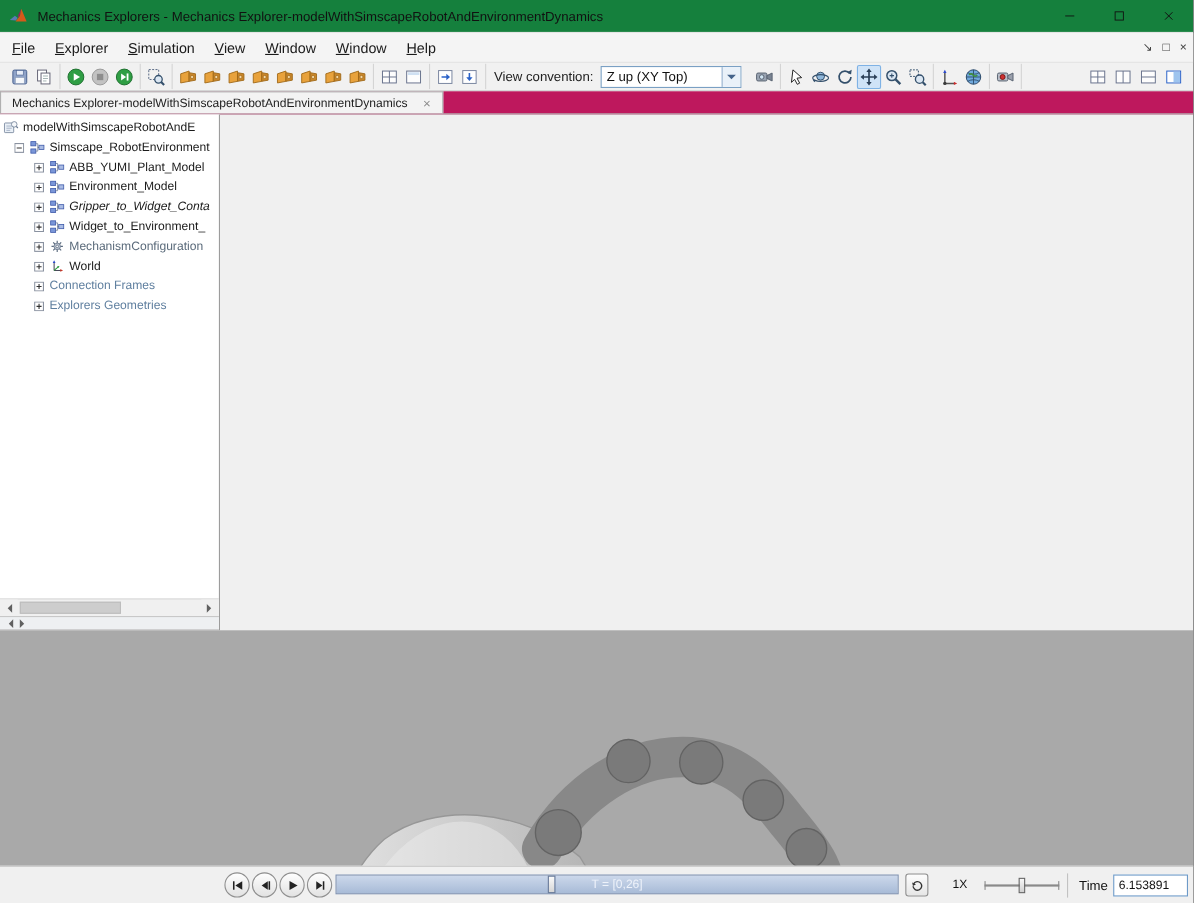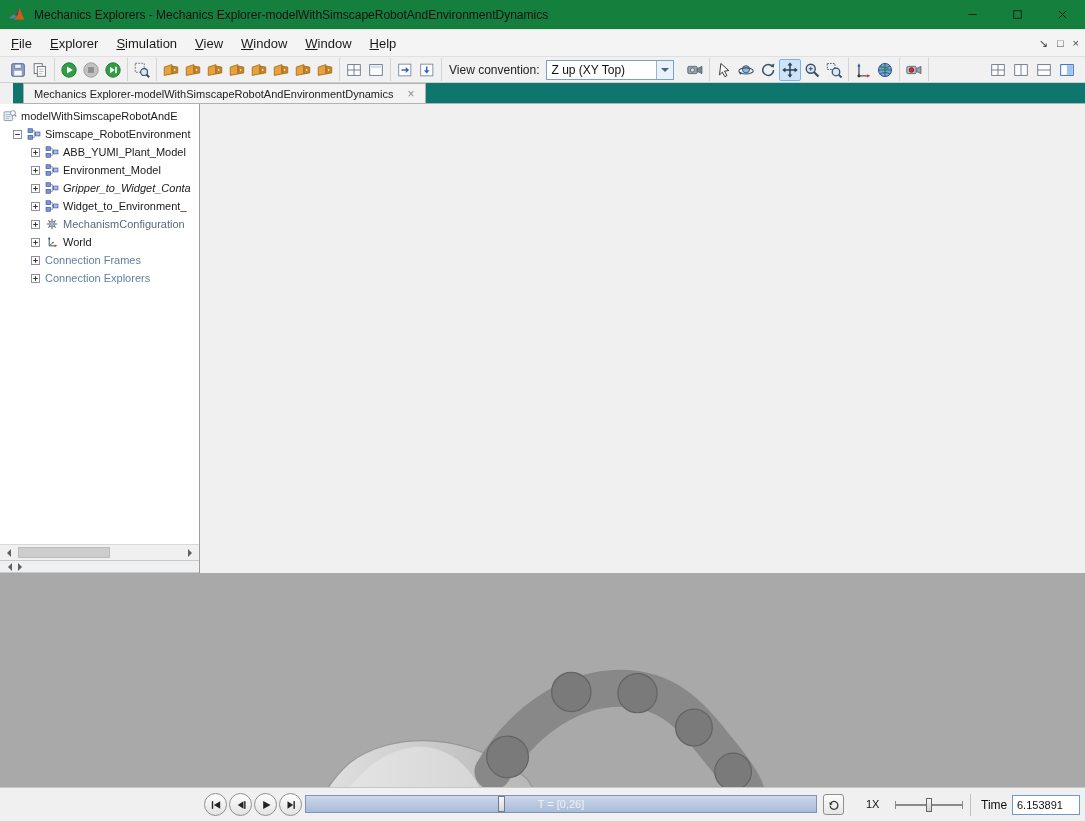--- a/index.html
+++ b/index.html
@@ -27,21 +27,21 @@
   .tb-btn { width:22px; height:22px; display:flex; align-items:center; justify-content:center; border:1px solid transparent; border-radius:2px; }
   .tb-selected { background:#cfe3f7; border-color:#7fb2e5; }
   .vc-wrap { display:flex; align-items:center; padding:0 7px; gap:6px; }
   .vc-label { font-size:12px; color:#222; white-space:nowrap; }
   .vc-select { width:128px; height:20px; background:#fff; border:1px solid #7aa0c4; display:flex; align-items:center; font-size:12px; color:#111; padding-left:5px; position:relative; }
   .vc-arrow { position:absolute; right:0; top:0; width:17px; height:100%; border-left:1px solid #9ab4d0; background:#e9f1f9; display:flex; align-items:center; justify-content:center; }
   .vc-arrow::after { content:""; border:4px solid transparent; border-top-color:#44638a; margin-top:4px; }
   .tb-layout { margin-left:auto; display:flex; gap:1px; padding-right:3px; }
 
   
-  .tabbar { height:21px; background:#0f766e; border-bottom:1px solid #b2b2b2; display:flex; align-items:flex-end; padding-left:10px;margin-left:13px; }
+  .tabbar { height:21px; background:#be185d; border-bottom:1px solid #b2b2b2; display:flex; align-items:flex-end; padding-left:0; }
   .tab { height:20px; background:#f3f3f3; border:1px solid #b0b0b0; border-bottom:none; display:flex; align-items:center; padding:0 10px; font-size:11px; color:#222; }
   .tab-close { color:#8a8a8a; font-size:12px; margin-left:14px; line-height:1; }
 
   
   .content { display:flex; height:683px;flex-direction:column; }
   .sidebar { width:200px; background:#fff; border-right:1px solid #9c9c9c; display:flex; flex-direction:column; flex:none; }
   .tree { height:440px; overflow:hidden; padding-top:3px; }
   .tree-row { display:flex; align-items:center; height:18px; font-size:11px; white-space:nowrap; overflow:hidden; }
   .lvl0 { padding-left:3px; } .lvl1 { padding-left:13px; } .lvl2 { padding-left:31px; }
   .expander { width:9px; height:9px; margin-right:5px; flex:none; display:flex; }
@@ -525,21 +525,21 @@
             <span class="tree-label" style="color: rgb(95, 127, 159);">Connection Frames</span>
           </div>
           <div class="tree-row lvl2">
             <span class="expander">
               <svg viewBox="0 0 9 9" width="9" height="9">
                 <rect x="0.5" y="0.5" width="8" height="8" fill="#fff" stroke="#8a92a0"></rect>
                 <line x1="2.2" y1="4.5" x2="6.8" y2="4.5" stroke="#333"></line>
                 <line x1="4.5" y1="2.2" x2="4.5" y2="6.8" stroke="#333"></line>
               </svg>
             </span>
-            <span class="tree-label" style="color: rgb(95, 127, 159);">Connection Explorers</span>
+            <span class="tree-label" style="color: rgb(95, 127, 159);">Explorers Geometries</span>
           </div>
         </div>
       <div class="hscroll">
         <span class="sb-arrow left">
             <span class="tri-left"></span>
           </span>
         <span class="sb-thumb"></span>
         <span class="sb-arrow right">
             <span class="tri-right"></span>
           </span>

